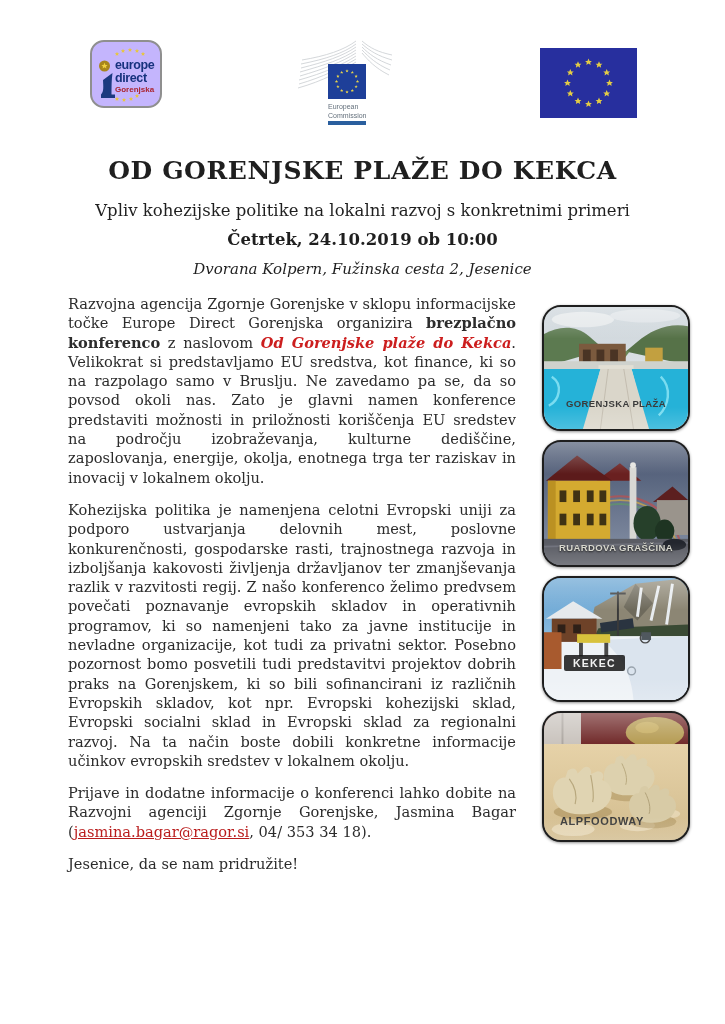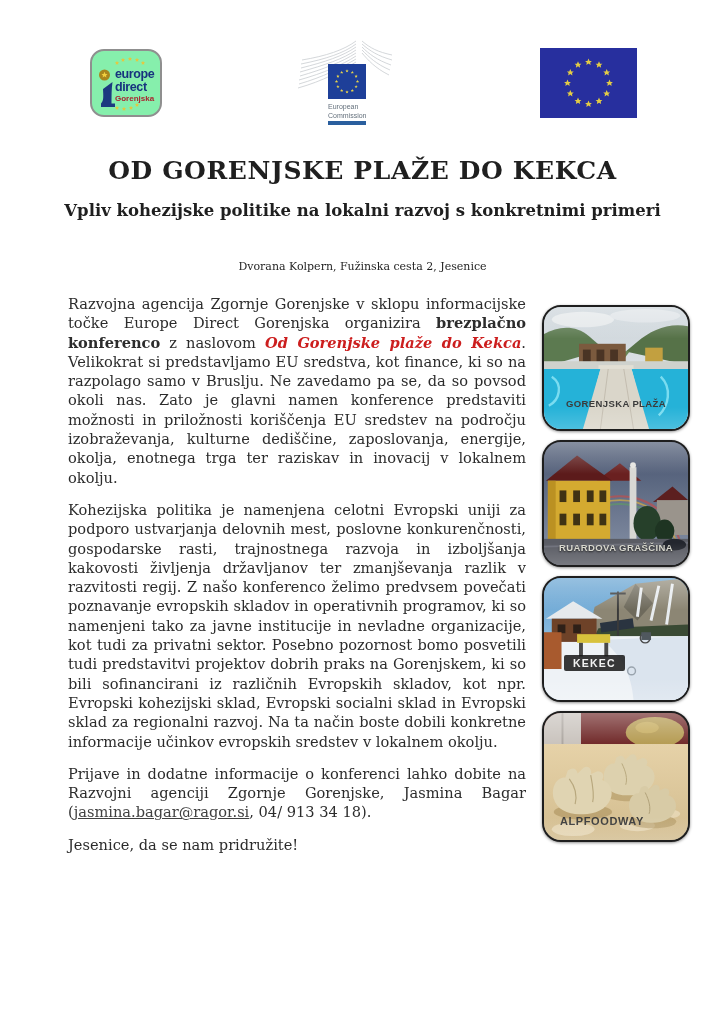--- a/index.html
+++ b/index.html
@@ -3,38 +3,38 @@
 <meta charset="utf-8">
 <style>
   * { margin:0; padding:0; box-sizing:border-box; }
   html,body { background:#ffffff; }
   .page {
     position:relative; width:725px; height:1024px; background:#ffffff;
     overflow:hidden; font-family:"DejaVu Serif", serif; color:#2c2c2c;
   }
   
   .ed-logo {
-    position:absolute; left:90px; top:49px; width:72px; height:68px;
-    border:2px solid #8f8f8f; border-radius:14px; background:#86efac;
+    position:absolute; left:90px; top:40px; width:72px; height:68px;
+    border:2px solid #8f8f8f; border-radius:14px; background:#c4b5fd;
   }
   .ec-logo { position:absolute; left:296px; top:38px; }
   .eu-flag { position:absolute; left:540px; top:48px; }
   
   .h-center { position:absolute; left:0; right:0; text-align:center; color:#1f1f1f; }
   .title    { top:156px; font-size:25px; font-weight:bold; letter-spacing:.6px; }
-  .subtitle { top:201px; font-size:16.5px;font-weight:bold; }
+  .subtitle { top:201px; font-size:16.5px; }
   .datetime { top:230px; font-size:16.5px; font-weight:bold; }
-  .venue    { top:260px; font-size:11px; }
+  .venue    { top:260px; font-size:15px;font-style:italic; }
   
   .main { position:absolute; top:294px; left:68px; width:624px; display:flex; gap:16px; }
   .textcol { width:458px; font-size:14.6px; line-height:19.3px; text-align:justify; color:#2c2c2c; }
-  .textcol p { margin:0 0 13px 0; }
+  .textcol p { margin:0 10px 13px 0; }
   .bold-run { font-weight:bold; }
   .red-run  { font-weight:bold; font-style:italic; color:#cc1e1e; }
-  .email-link { color:#404040; text-decoration:underline; cursor:pointer; }
+  .email-link { color:#b91c1c; text-decoration:underline; cursor:pointer; }
   .closing { margin-top:30px; }
   
   .imgcol { width:150px; padding-top:11px; }
   .card {
     position:relative; width:148px; border:2px solid #1e1e1e; border-radius:19px;
     overflow:hidden; margin-bottom:9px; background:#888;
     box-shadow:0 1px 3px rgba(0,0,0,.45);
   }
   .card::after {
     content:""; position:absolute; inset:0; border-radius:17px; pointer-events:none;
@@ -137,31 +137,32 @@
       <use href="#stC" transform="translate(38,53.2) scale(0.9)"></use>
       <use href="#stC" transform="translate(30.3,45.5) scale(0.9)"></use>
       <use href="#stC" transform="translate(27.5,35) scale(0.9)"></use>
       <use href="#stC" transform="translate(30.3,24.5) scale(0.9)"></use>
       <use href="#stC" transform="translate(38,16.8) scale(0.9)"></use>
     </g>
   </svg>
 
   <div class="h-center title">OD GORENJSKE PLAŽE DO KEKCA</div>
   <div class="h-center subtitle">Vpliv kohezijske politike na lokalni razvoj s konkretnimi primeri</div>
+  <div class="h-center datetime">Četrtek, 24.10.2019 ob 10:00</div>
   <div class="h-center venue">Dvorana Kolpern, Fužinska cesta 2, Jesenice</div>
 
   <div class="main">
 
     <div class="textcol">
       <p><span>Razvojna agencija Zgornje Gorenjske v sklopu informacijske točke Europe Direct Gorenjska organizira </span><span class="bold-run">brezplačno konferenco</span><span> z naslovom </span><span class="red-run">Od Gorenjske plaže do Kekca</span><span>. Velikokrat si predstavljamo EU sredstva, kot finance, ki so na razpolago samo v Bruslju. Ne zavedamo pa se, da so povsod okoli nas. Zato je glavni namen konference predstaviti možnosti in priložnosti koriščenja EU sredstev na področju izobraževanja, kulturne dediščine, zaposlovanja, energije, okolja, enotnega trga ter raziskav in inovacij v lokalnem okolju.</span></p>
 
       <p>Kohezijska politika je namenjena celotni Evropski uniji za podporo ustvarjanja delovnih mest, poslovne konkurenčnosti, gospodarske rasti, trajnostnega razvoja in izboljšanja kakovosti življenja državljanov ter zmanjševanja razlik v razvitosti regij. Z našo konferenco želimo predvsem povečati poznavanje evropskih skladov in operativnih programov, ki so namenjeni tako za javne institucije in nevladne organizacije, kot tudi za privatni sektor. Posebno pozornost bomo posvetili tudi predstavitvi projektov dobrih praks na Gorenjskem, ki so bili sofinancirani iz različnih Evropskih skladov, kot npr. Evropski kohezijski sklad, Evropski socialni sklad in Evropski sklad za regionalni razvoj. Na ta način boste dobili konkretne informacije učinkov evropskih sredstev v lokalnem okolju.</p>
 
 
-      <p><span>Prijave in dodatne informacije o konferenci lahko dobite na Razvojni agenciji Zgornje Gorenjske, Jasmina Bagar (</span><a class="email-link">jasmina.bagar@ragor.si</a><span>, 04/ 913 34 18).</span><br>
+      <p><span>Prijave in dodatne informacije o konferenci lahko dobite na Razvojni agenciji Zgornje Gorenjske, Jasmina Bagar (</span><a class="email-link">jasmina.bagar@ragor.si</a><span>, 04/ 353 34 18).</span><br>
       </p>
 
       <p class="closing">Jesenice, da se nam pridružite!</p>
     </div>
 
     <div class="imgcol">
 
       <div class="card">
         <svg width="144" height="122" viewBox="0 0 148 126" preserveAspectRatio="none">
           <defs>

